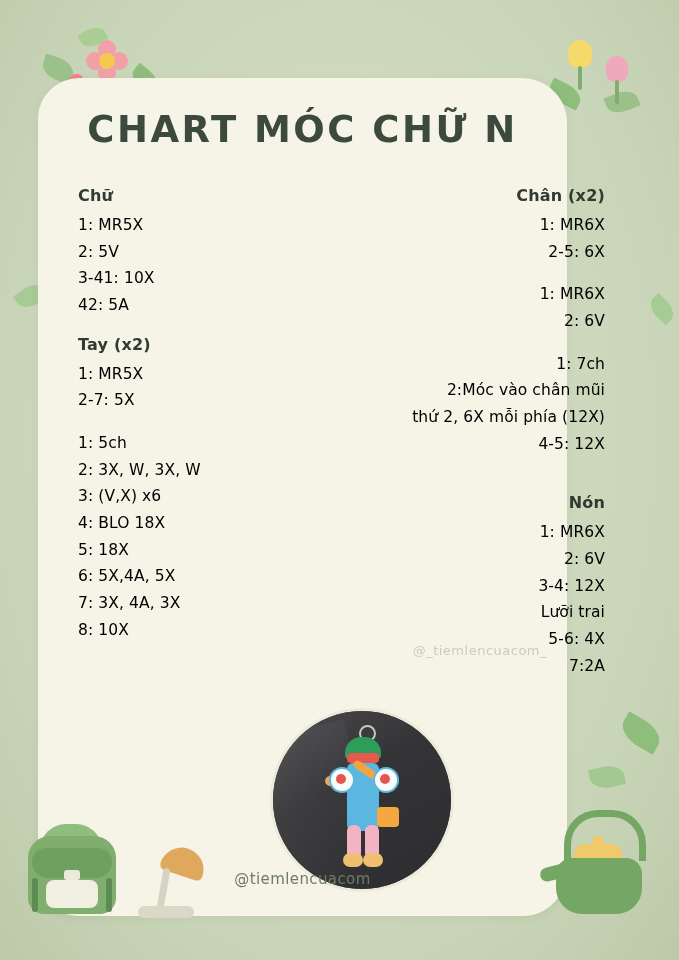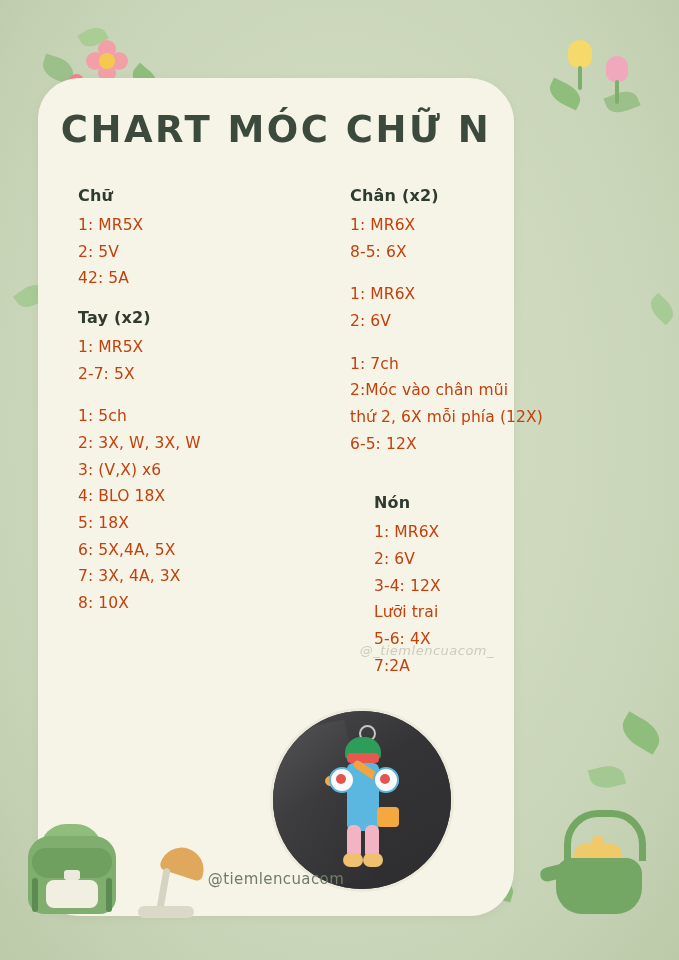--- a/index.html
+++ b/index.html
@@ -26,21 +26,21 @@
     content: "";
     position: absolute;
     inset: 0;
     background: radial-gradient(ellipse at 50% 45%, #d7e0c8 0%, #c9d5b8 70%, #bccaa9 100%);
   }
 
   .card {
     position: absolute;
     left: 38px;
     top: 78px;
-    width: 476px;
+    width: 529px;
     height: 838px;
     background: #f6f4e7;
     border-radius: 42px 46px 44px 40px / 40px 44px 46px 42px;
     box-shadow: 0 2px 8px rgba(120,130,100,0.12);
   }
 
   .title {
     position: absolute;
     left: 0;
     right: 0;
@@ -58,33 +58,33 @@
     left: 0;
     top: 108px;
     width: 604px;
     height: 700px;
   }
   .col {
     position: absolute;
     top: 0;
   }
   .col-left { left: 40px; width: 260px; }
-  .col-right { left: 312px; width: 265px; }
+  .col-right { left: 302px; width: 265px; text-align: right; }
 
   .sec { margin-bottom: 16px; }
   .sec-head {
     font-size: 16px;
     font-weight: bold;
     color: #2f3b31;
     margin-bottom: 7px;
     letter-spacing: 0.2px;
   }
   .sec-line {
     font-size: 15.5px;
-    color: #c2410c;
+    color: #000000;
     line-height: 1.72;
     letter-spacing: 0.1px;
   }
 
   
   .photo {
     position: absolute;
     left: 232px;
     top: 630px;
     width: 178px;
@@ -128,21 +128,20 @@
   .d-shoe-l { position: absolute; left: 36px; top: 128px; width: 20px; height: 14px; background: #efc06f; border-radius: 7px; }
   .d-shoe-r { position: absolute; left: 56px; top: 128px; width: 20px; height: 14px; background: #efc06f; border-radius: 7px; }
 
   .watermark-photo {
     position: absolute;
     right: 20px;
     bottom: 258px;
     font-size: 13px;
     color: rgba(120,130,110,0.35);
     letter-spacing: 0.5px;
-    font-style: italic;
   }
 
   .handle {
     position: absolute;
     left: 0; right: 0;
     bottom: 28px;
     text-align: center;
     font-size: 15px;
     color: #6f7b68;
     letter-spacing: 0.4px;
@@ -235,20 +234,21 @@
     <div class="title">CHART MÓC CHỮ N</div>
 
     <div class="columns">
 
       <div class="col col-left">
 
         <div class="sec">
           <div class="sec-head">Chữ</div>
           <div class="sec-line">1: MR5X</div>
           <div class="sec-line">2: 5V</div>
+          <div class="sec-line">3-41: 10X</div>
           <div class="sec-line">42: 5A</div>
         </div>
 
         <div class="sec">
           <div class="sec-head">Tay (x2)</div>
           <div class="sec-line">1: MR5X</div>
           <div class="sec-line">2-7: 5X</div>
         </div>
 
         <div class="sec">
@@ -262,33 +262,33 @@
           <div class="sec-line">8: 10X</div>
         </div>
 
       </div>
 
       <div class="col col-right">
 
         <div class="sec">
           <div class="sec-head">Chân (x2)</div>
           <div class="sec-line">1: MR6X</div>
-          <div class="sec-line">8-5: 6X</div>
+          <div class="sec-line">2-5: 6X</div>
         </div>
 
         <div class="sec">
           <div class="sec-line">1: MR6X</div>
           <div class="sec-line">2: 6V</div>
         </div>
 
         <div class="sec">
           <div class="sec-line">1: 7ch</div>
           <div class="sec-line">2:Móc vào chân mũi</div>
           <div class="sec-line">thứ 2, 6X mỗi phía (12X)</div>
-          <div class="sec-line">6-5: 12X</div>
+          <div class="sec-line">4-5: 12X</div>
         </div>
 
         <div class="sec" style="margin-top:36px;margin-left:24px;">
           <div class="sec-head">Nón</div>
           <div class="sec-line">1: MR6X</div>
           <div class="sec-line">2: 6V</div>
           <div class="sec-line">3-4: 12X</div>
           <div class="sec-line">Lưỡi trai</div>
           <div class="sec-line">5-6: 4X</div>
           <div class="sec-line">7:2A</div>

